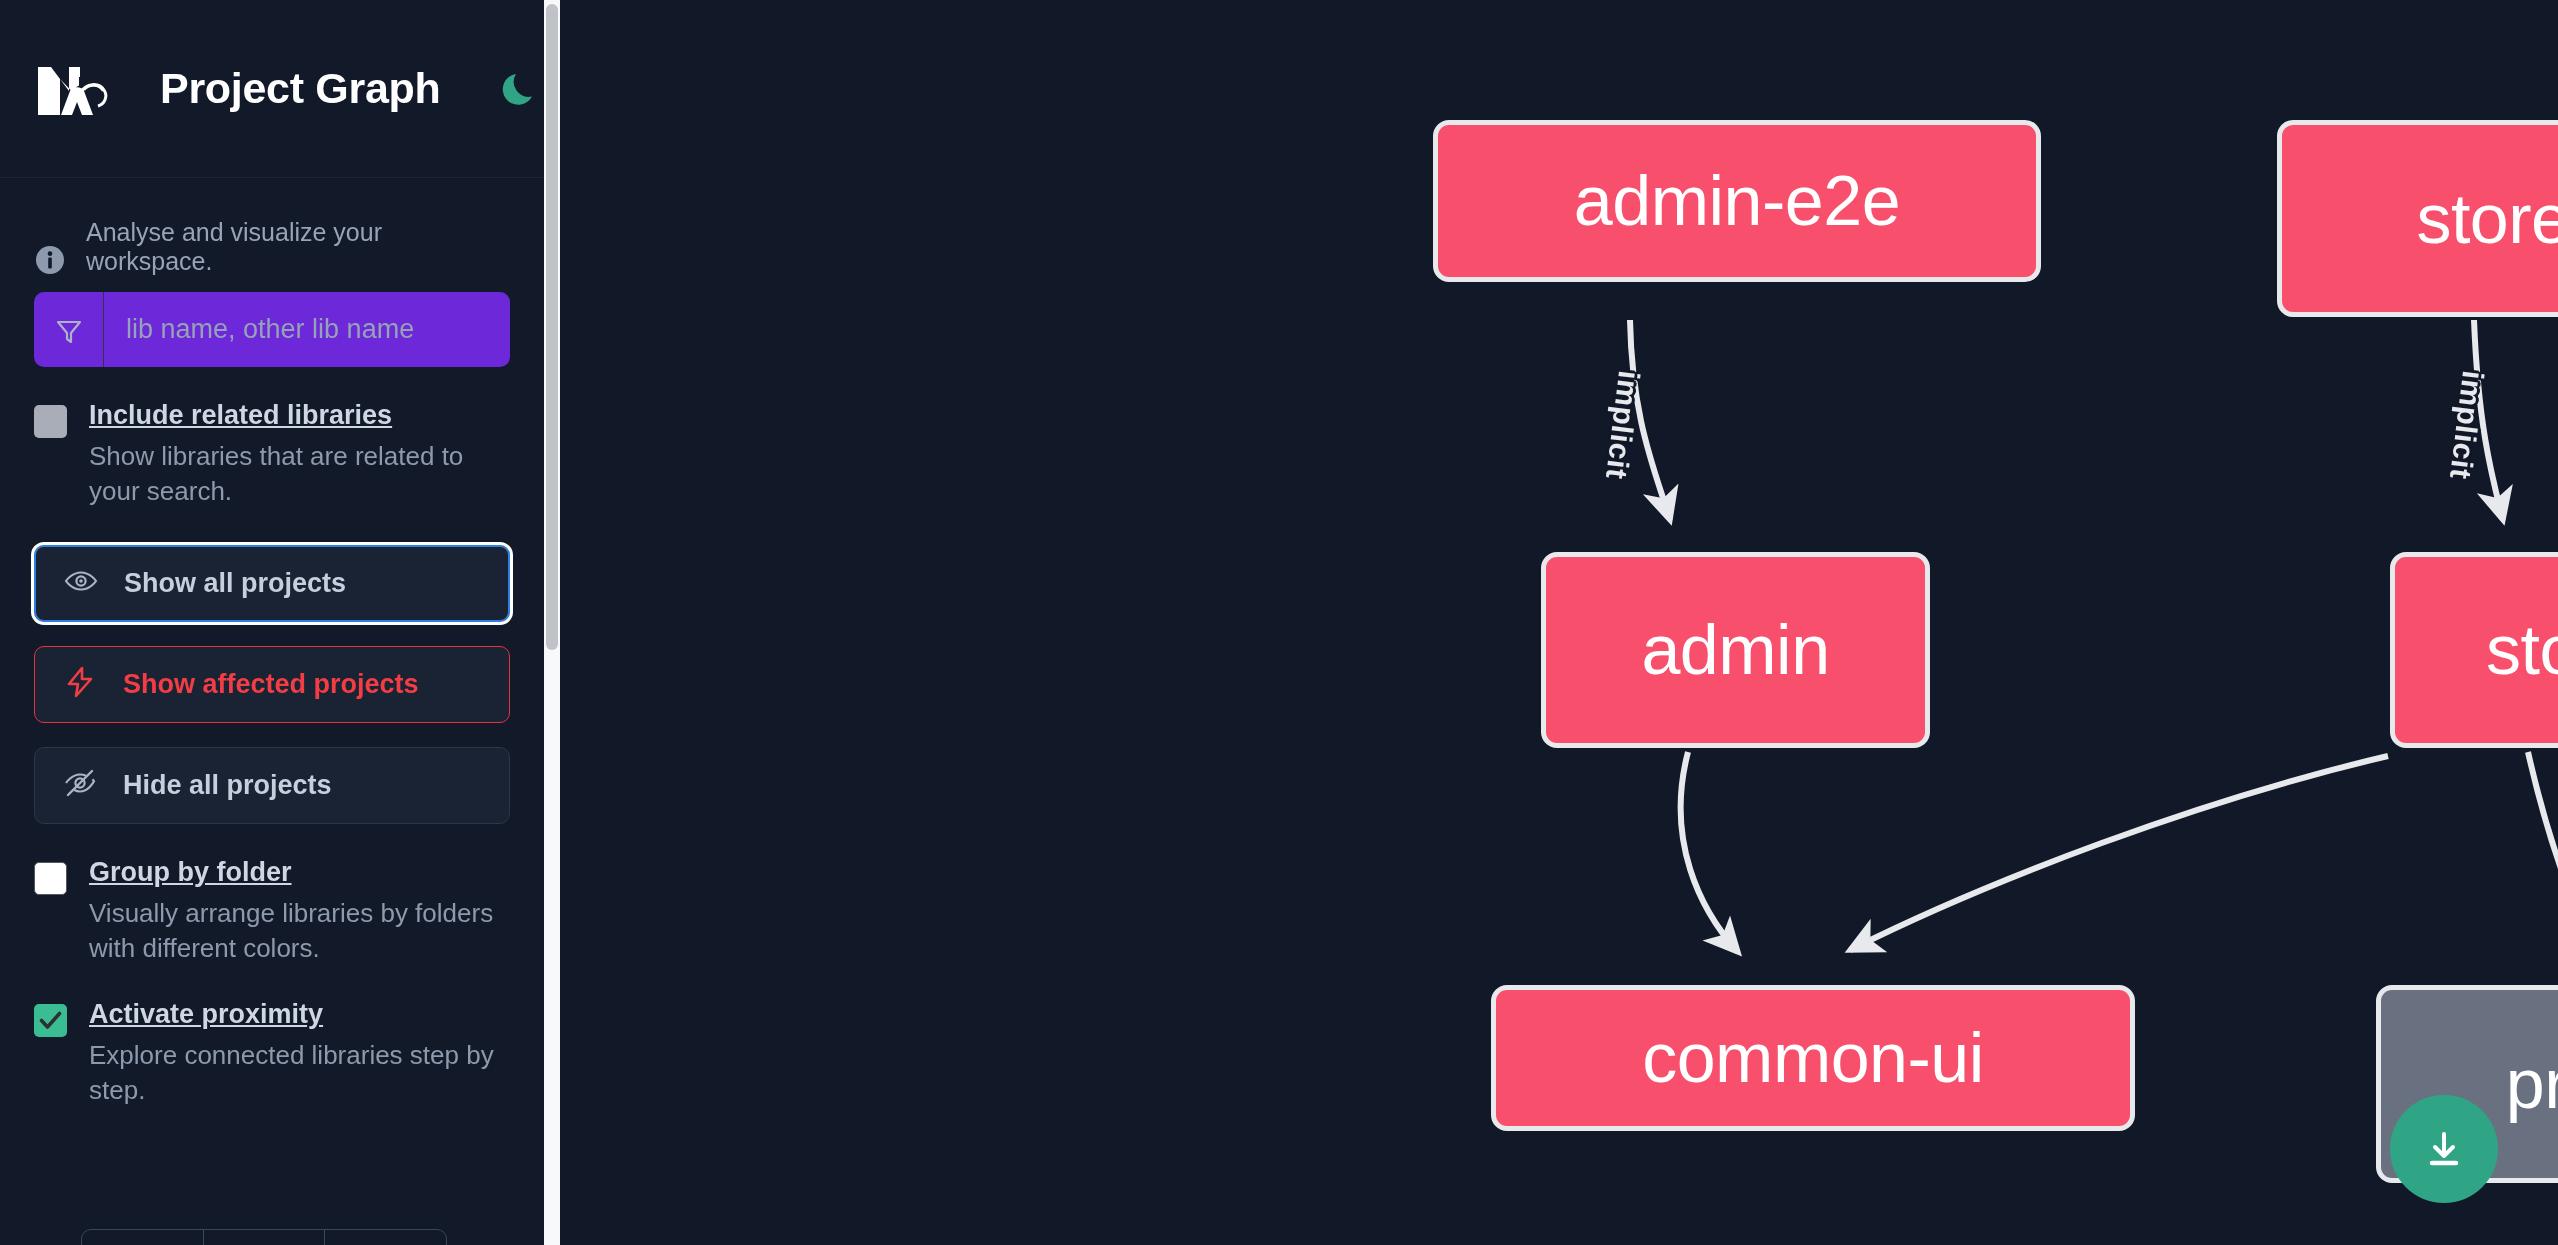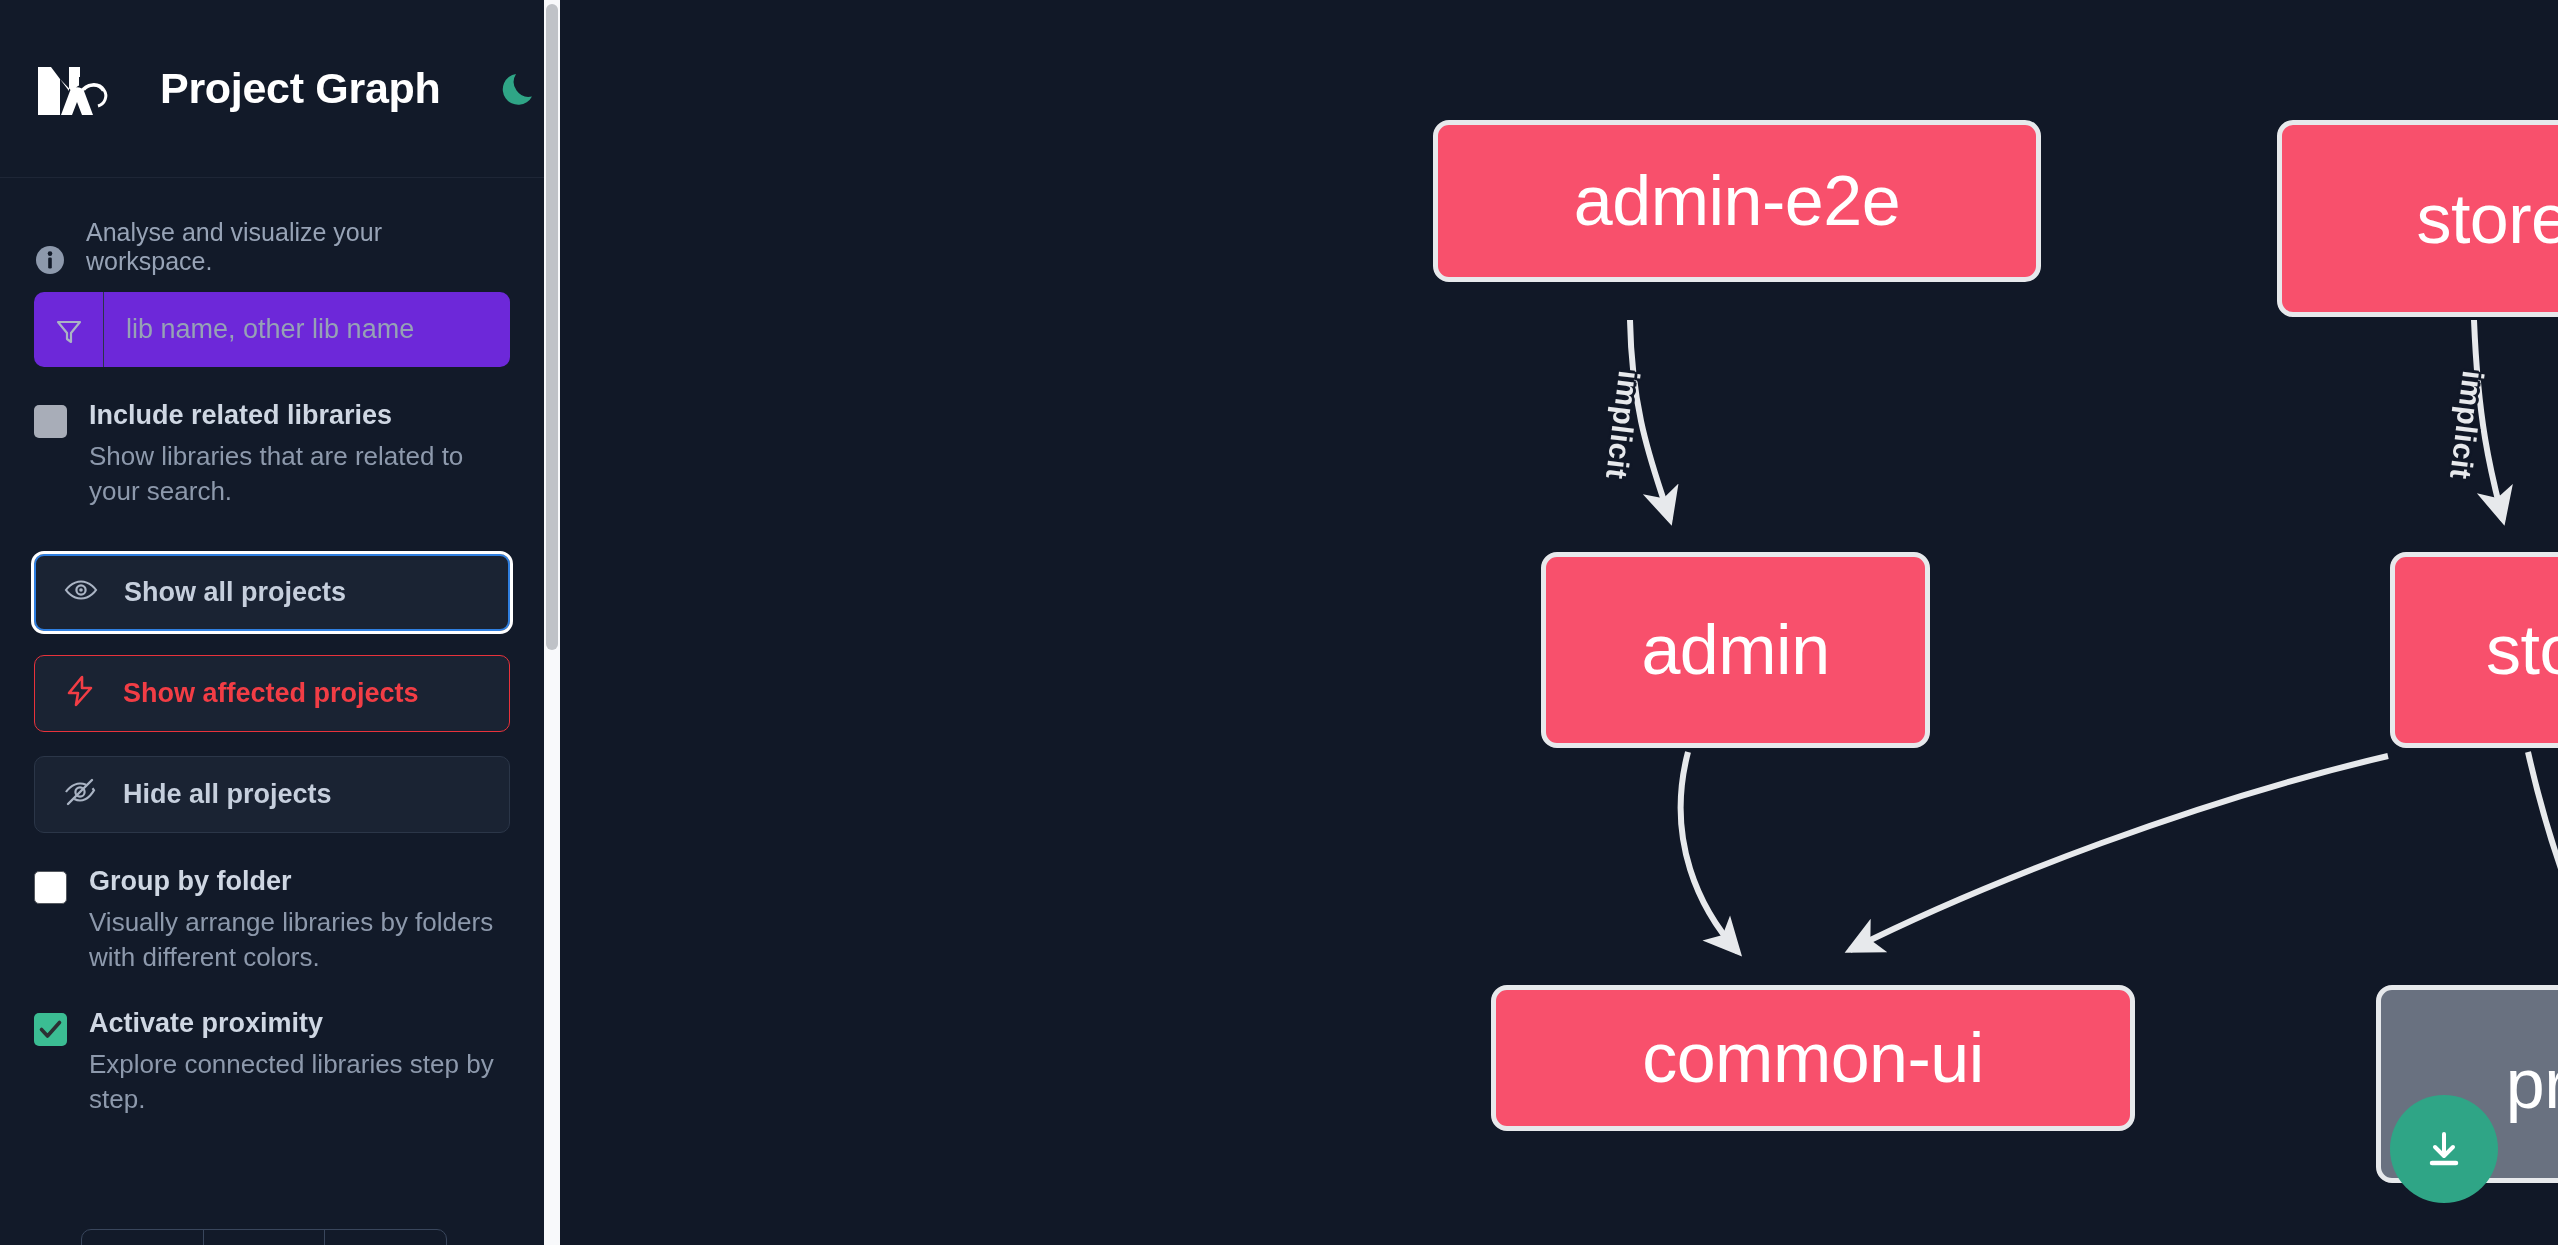--- a/index.html
+++ b/index.html
@@ -115,32 +115,33 @@
   .cbox.white { background: #ffffff; border: 1px solid #55595f; }
   .cbox.green { background: #3bbd93; }
   .cbox.green svg { position: absolute; left: 4px; top: 4px; }
 
   .cb-txt { flex: 1; }
   .cb-title {
     color: #cfd7e3;
     font-size: 27px;
     font-weight: 700;
     line-height: 1.25;
+    text-decoration: underline;
   }
   .cb-desc {
     color: #8d99ac;
     font-size: 26px;
     font-weight: 400;
     line-height: 1.35;
     margin-top: 6px;
     max-width: 430px;
   }
 
   
-  .btns { padding: 0 34px; margin-top: 45px; }
+  .btns { padding: 0 34px; margin-top: 36px; }
   .gbtn {
     height: 77px;
     border-radius: 10px;
     display: flex;
     align-items: center;
     gap: 26px;
     padding: 0 28px;
     margin-bottom: 24px;
     background: #1a2333;
     border: 1px solid #2b3648;

